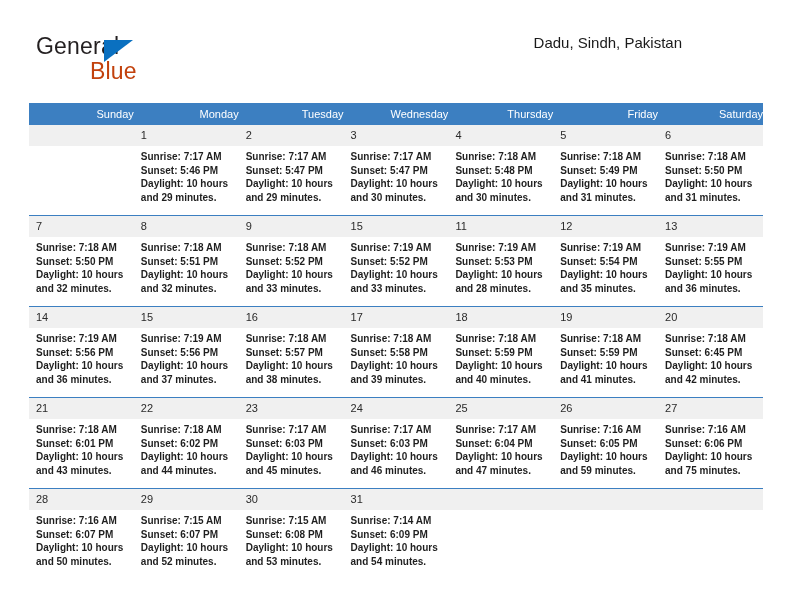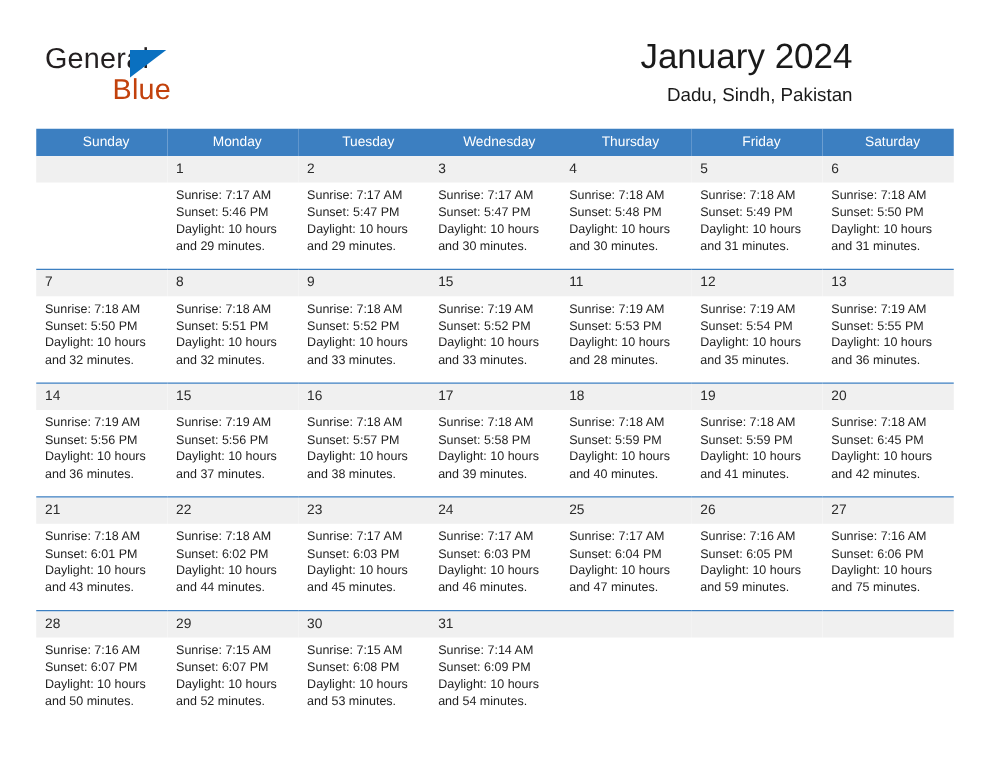--- a/index.html
+++ b/index.html
@@ -93,21 +93,21 @@
     top: 103px;
     width: 734px;
     border-collapse: collapse;
     table-layout: fixed;
   }
   .calendar th {
     background: #3c7fc1;
     color: #ffffff;
     font-size: 11px;
     font-weight: normal;
-    text-align: center;
+    text-align: right;
     padding: 5px 0 5px 7px;
     height: 11px;
     border: none;
     margin-left: 44px;
   }
   .calendar td {
     vertical-align: top;
     padding: 0;
     border: none;
     border-top: 1px solid #3c7fc1;
@@ -128,40 +128,40 @@
   }
   td.empty .daynum {
     background: #f0f0f0;
     color: transparent;
   }
   .details {
     padding: 4px 6px 0 7px;
     font-size: 10px;
     line-height: 13.6px;
     color: #1f1f1f;
+    font-weight: bold;
   }
   .details div {
     white-space: nowrap;
   }
 </style>
 </head>
 <body>
 
 <div class="page">
 
   <div class="top-bar">
 
     <div class="logo">
       <span class="logo-general">General</span>
       <span class="logo-tri"></span>
       <span class="logo-blue">Blue</span>
     </div>
 
     <div class="title-block">
-      <div class="cal-title">January 2024</div>
       <div class="cal-subtitle">Dadu, Sindh, Pakistan</div>
     </div>
 
   </div>
 
   <table class="calendar">
     <thead>
       <tr>
         <th>Sunday</th>
         <th>Monday</th>

